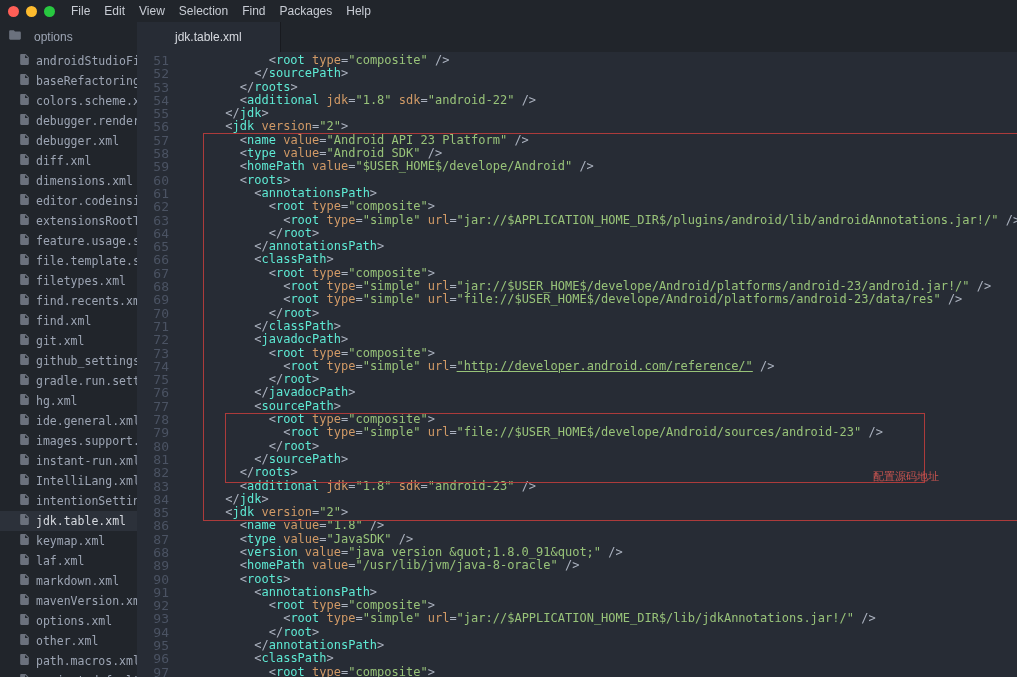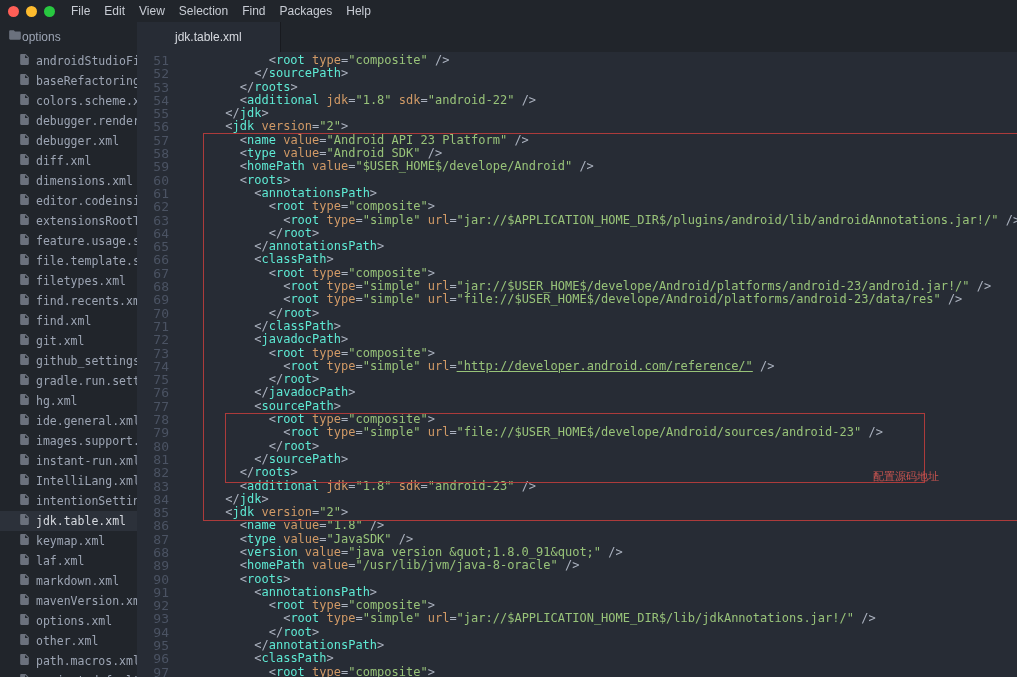--- a/index.html
+++ b/index.html
@@ -33,21 +33,21 @@
 .sidebar {
   width: 137px;
   background: #21252b;
   display: flex;
   flex-direction: column;
   overflow: hidden;
 }
 .sidebar-header {
   display: flex;
   align-items: center;
-  gap: 0;
+  gap: 12px;
   padding: 6px 8px;
   color: #9da5b4;
   font-family: -apple-system, sans-serif;
   font-size: 12px;
 }
 .folder-icon svg { width: 14px; height: 14px; }
 .file-list { flex: 1; overflow-y: auto; }
 .file-item {
   display: flex;
   align-items: center;

